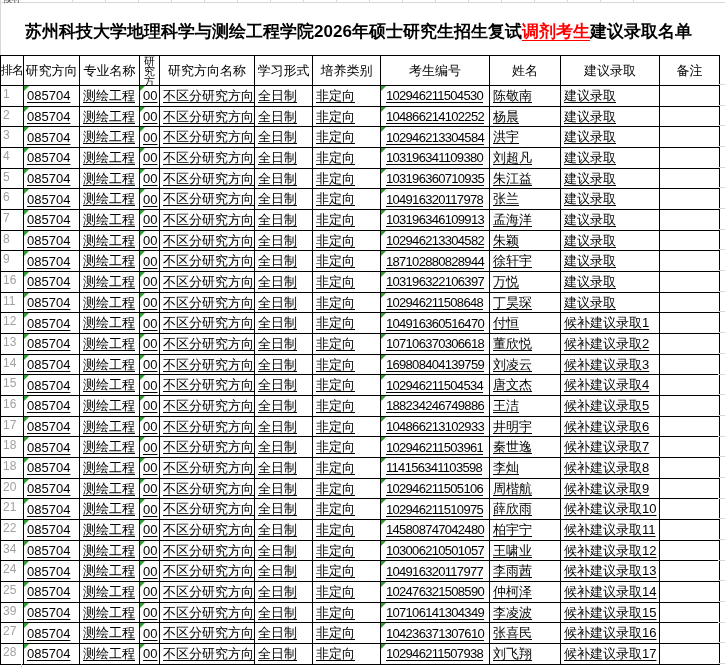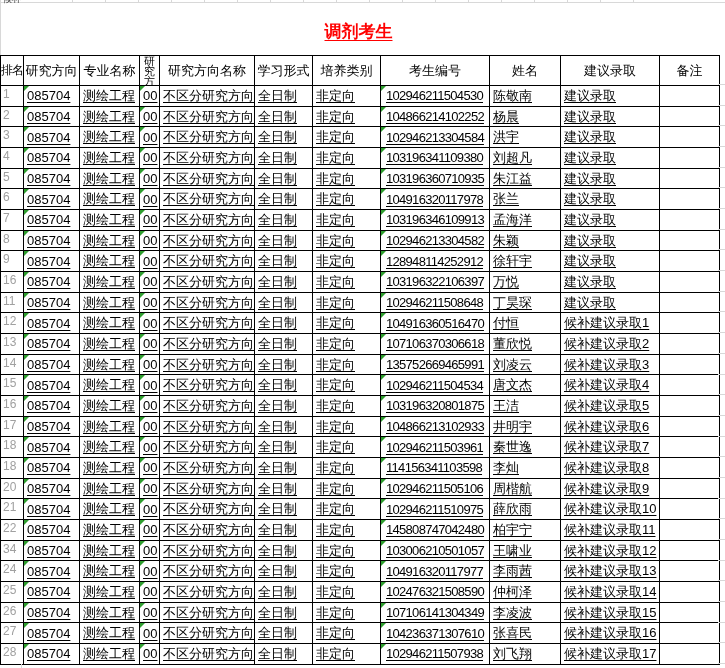--- a/index.html
+++ b/index.html
@@ -50,21 +50,23 @@
 <div id="stage">
 
   <div id="top-sliver">
     <div id="top-ticks"></div>
     <div id="top-gridline"></div>
     <div id="top-fragment">候补</div>
   </div>
   <div id="left-gridline"></div>
 
   <div id="title-row">
+    <span class="t">苏州科技大学地理科学与测绘工程学院2026年硕士研究生招生复试</span>
       <span class="t red">调剂考生</span>
+      <span class="t">建议录取名单</span>
   </div>
 
   <table>
     <colgroup>
       <col style="width:21px">
         <col style="width:56px">
         <col style="width:60px">
         <col style="width:20px">
       <col style="width:95px">
         <col style="width:58px">
@@ -197,21 +199,21 @@
           <td class="cell"><span class="txt"></span></td>
         </tr>
         <tr>
           <td class="rank"><span class="txt">9</span></td>
           <td class="cell u"><span class="tri-mark"></span><span class="txt">085704</span></td>
           <td class="cell u"><span class="txt">测绘工程</span></td>
           <td class="cell u"><span class="tri-mark"></span><span class="txt">00</span></td>
           <td class="cell u"><span class="txt">不区分研究方向</span></td>
           <td class="cell u"><span class="txt">全日制</span></td>
           <td class="cell u"><span class="txt">非定向</span></td>
-          <td class="cell u num"><span class="tri-mark"></span><span class="txt">128948114252912</span></td>
+          <td class="cell u num"><span class="tri-mark"></span><span class="txt">187102880828944</span></td>
           <td class="cell u"><span class="txt">徐轩宇</span></td>
           <td class="cell u"><span class="txt">建议录取</span></td>
           <td class="cell"><span class="txt"></span></td>
         </tr>
         <tr>
           <td class="rank"><span class="txt">16</span></td>
           <td class="cell u"><span class="tri-mark"></span><span class="txt">085704</span></td>
           <td class="cell u"><span class="txt">测绘工程</span></td>
           <td class="cell u"><span class="tri-mark"></span><span class="txt">00</span></td>
           <td class="cell u"><span class="txt">不区分研究方向</span></td>
@@ -262,21 +264,21 @@
           <td class="cell"><span class="txt"></span></td>
         </tr>
         <tr>
           <td class="rank"><span class="txt">14</span></td>
           <td class="cell u"><span class="tri-mark"></span><span class="txt">085704</span></td>
           <td class="cell u"><span class="txt">测绘工程</span></td>
           <td class="cell u"><span class="tri-mark"></span><span class="txt">00</span></td>
           <td class="cell u"><span class="txt">不区分研究方向</span></td>
           <td class="cell u"><span class="txt">全日制</span></td>
           <td class="cell u"><span class="txt">非定向</span></td>
-          <td class="cell u num"><span class="tri-mark"></span><span class="txt">135752669465991</span></td>
+          <td class="cell u num"><span class="tri-mark"></span><span class="txt">169808404139759</span></td>
           <td class="cell u"><span class="txt">刘凌云</span></td>
           <td class="cell u"><span class="txt">候补建议录取3</span></td>
           <td class="cell"><span class="txt"></span></td>
         </tr>
         <tr>
           <td class="rank"><span class="txt">15</span></td>
           <td class="cell u"><span class="tri-mark"></span><span class="txt">085704</span></td>
           <td class="cell u"><span class="txt">测绘工程</span></td>
           <td class="cell u"><span class="tri-mark"></span><span class="txt">00</span></td>
           <td class="cell u"><span class="txt">不区分研究方向</span></td>
@@ -288,21 +290,21 @@
           <td class="cell"><span class="txt"></span></td>
         </tr>
         <tr>
           <td class="rank"><span class="txt">16</span></td>
           <td class="cell u"><span class="tri-mark"></span><span class="txt">085704</span></td>
           <td class="cell u"><span class="txt">测绘工程</span></td>
           <td class="cell u"><span class="tri-mark"></span><span class="txt">00</span></td>
           <td class="cell u"><span class="txt">不区分研究方向</span></td>
           <td class="cell u"><span class="txt">全日制</span></td>
           <td class="cell u"><span class="txt">非定向</span></td>
-          <td class="cell u num"><span class="tri-mark"></span><span class="txt">103196320801875</span></td>
+          <td class="cell u num"><span class="tri-mark"></span><span class="txt">188234246749886</span></td>
           <td class="cell u"><span class="txt">王洁</span></td>
           <td class="cell u"><span class="txt">候补建议录取5</span></td>
           <td class="cell"><span class="txt"></span></td>
         </tr>
         <tr>
           <td class="rank"><span class="txt">17</span></td>
           <td class="cell u"><span class="tri-mark"></span><span class="txt">085704</span></td>
           <td class="cell u"><span class="txt">测绘工程</span></td>
           <td class="cell u"><span class="tri-mark"></span><span class="txt">00</span></td>
           <td class="cell u"><span class="txt">不区分研究方向</span></td>
@@ -411,21 +413,21 @@
           <td class="cell u"><span class="tri-mark"></span><span class="txt">00</span></td>
           <td class="cell u"><span class="txt">不区分研究方向</span></td>
           <td class="cell u"><span class="txt">全日制</span></td>
           <td class="cell u"><span class="txt">非定向</span></td>
           <td class="cell u num"><span class="tri-mark"></span><span class="txt">102476321508590</span></td>
           <td class="cell u"><span class="txt">仲柯泽</span></td>
           <td class="cell u"><span class="txt">候补建议录取14</span></td>
           <td class="cell"><span class="txt"></span></td>
         </tr>
         <tr>
-          <td class="rank"><span class="txt">26</span></td>
+          <td class="rank"><span class="txt">39</span></td>
           <td class="cell u"><span class="tri-mark"></span><span class="txt">085704</span></td>
           <td class="cell u"><span class="txt">测绘工程</span></td>
           <td class="cell u"><span class="tri-mark"></span><span class="txt">00</span></td>
           <td class="cell u"><span class="txt">不区分研究方向</span></td>
           <td class="cell u"><span class="txt">全日制</span></td>
           <td class="cell u"><span class="txt">非定向</span></td>
           <td class="cell u num"><span class="tri-mark"></span><span class="txt">107106141304349</span></td>
           <td class="cell u"><span class="txt">李凌波</span></td>
           <td class="cell u"><span class="txt">候补建议录取15</span></td>
           <td class="cell"><span class="txt"></span></td>

